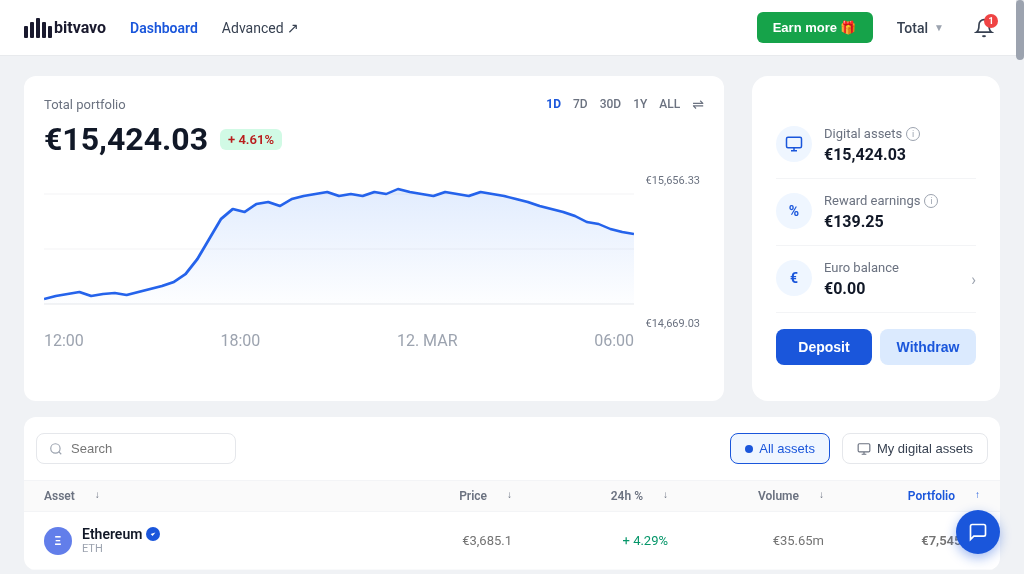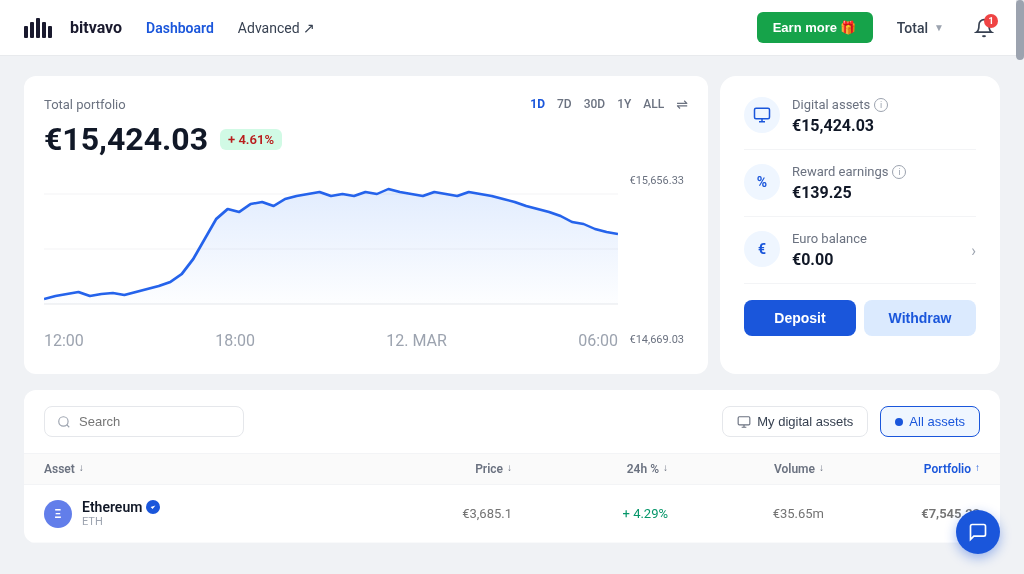--- a/index.html
+++ b/index.html
@@ -19,21 +19,21 @@
       display: flex;
       align-items: center;
       padding: 0 24px;
       gap: 24px;
       border-bottom: 1px solid #e8eaed;
       position: relative;
     }
     .logo {
       display: flex;
       align-items: center;
-      gap: 18px;
+      gap: 2px;
       font-weight: 700;
       font-size: 16px;
       color: #1a1a2e;
       text-align: right;
     }
     .logo-icon {
       width: 28px;
       height: 20px;
     }
     .nav-link {
@@ -118,21 +118,21 @@
     .main {
       padding: 20px 24px;
       display: flex;
       flex-direction: column;
       gap: 16px;
     }
 
     
     .top-row {
       display: flex;
-      gap: 12px;
+      gap: 28px;
     }
 
     
     .chart-card {
       background: #fff;
       border-radius: 12px;
       padding: 20px;
       flex: 1;
       min-width: 0;
     }
@@ -185,21 +185,21 @@
     .chart-max-label {
       position: absolute;
       right: 4px;
       top: 0;
       font-size: 11px;
       color: #6b7280;
     }
     .chart-min-label {
       position: absolute;
       right: 4px;
-      bottom: 8px;
+      bottom: 24px;
       font-size: 11px;
       color: #6b7280;
     }
     .chart-svg {
       width: calc(100% - 70px);
       height: 150px;
     }
     .chart-x-labels {
       display: flex;
       justify-content: space-between;
@@ -208,22 +208,22 @@
     }
     .chart-x-label {
       font-size: 16px;
       color: #9ca3af;
     }
 
     
     .sidebar-card {
       background: #fff;
       border-radius: 16px;
-      padding: 7px 24px;
-      width: 280px;
+      padding: 36px 24px;
+      width: 248px;
       flex-shrink: 0;
     }
     .sidebar-item {
       padding: 14px 0;
       border-bottom: 1px solid #f3f4f6;
       display: flex;
       align-items: flex-start;
       gap: 12px;
       position: relative;
     }
@@ -302,21 +302,21 @@
 
     
     .assets-card {
       background: #fff;
       border-radius: 12px;
       overflow: hidden;
     }
     .assets-toolbar {
       display: flex;
       align-items: center;
-      padding: 16px 20px;
+      padding: 16px 12px;
       gap: 12px;
     }
     .search-wrap {
       display: flex;
       align-items: center;
       border: 1.5px solid #e5e7eb;
       border-radius: 8px;
       padding: 7px 12px;
       gap: 8px;
       background: #fff;
@@ -363,21 +363,21 @@
       padding: 8px 20px;
       border-top: 1px solid #f3f4f6;
       border-bottom: 1px solid #f3f4f6;
       background: #fafafa;
     }
     .th {
       font-size: 12px;
       color: #6b7280;
       font-weight: 600;
       display: flex;
-      gap: 4px;
+      gap: 20px;
     }
     .th.right { justify-content: flex-end; }
     .th.blue { color: #1a56db; justify-content: flex-end; }
     .sort-icon { font-size: 10px; }
 
     .table-row {
       display: grid;
       grid-template-columns: 2fr 1fr 1fr 1fr 1fr;
       padding: 14px 20px;
       border-bottom: 1px solid #f9fafb;
@@ -594,30 +594,30 @@
 
     <div class="assets-toolbar">
       <div class="search-wrap">
         <svg class="search-icon-svg" width="14" height="14" viewBox="0 0 24 24" fill="none" stroke="#9ca3af" stroke-width="2">
           <circle cx="11" cy="11" r="8"></circle>
           <path d="M21 21l-4.35-4.35"></path>
         </svg>
         <input class="search-input" type="text" placeholder="Search" style="">
       </div>
       <div class="filter-spacer"></div>
+      <button class="filter-btn active">
+        <span class="filter-dot"></span>
+        <span>All assets</span>
+      </button>
       <button class="filter-btn">
         <svg width="14" height="14" viewBox="0 0 24 24" fill="none" stroke="#6b7280" stroke-width="2">
           <rect x="2" y="3" width="20" height="14" rx="2"></rect>
           <path d="M8 21h8M12 17v4"></path>
         </svg>
         <span>My digital assets</span>
-      </button>
-      <button class="filter-btn active">
-        <span class="filter-dot"></span>
-        <span>All assets</span>
       </button>
     </div>
 
     <div class="table-header">
       <div class="th">
         <span>Asset</span>
         <span class="sort-icon">↓</span>
       </div>
       <div class="th right">
         <span>Price</span>

